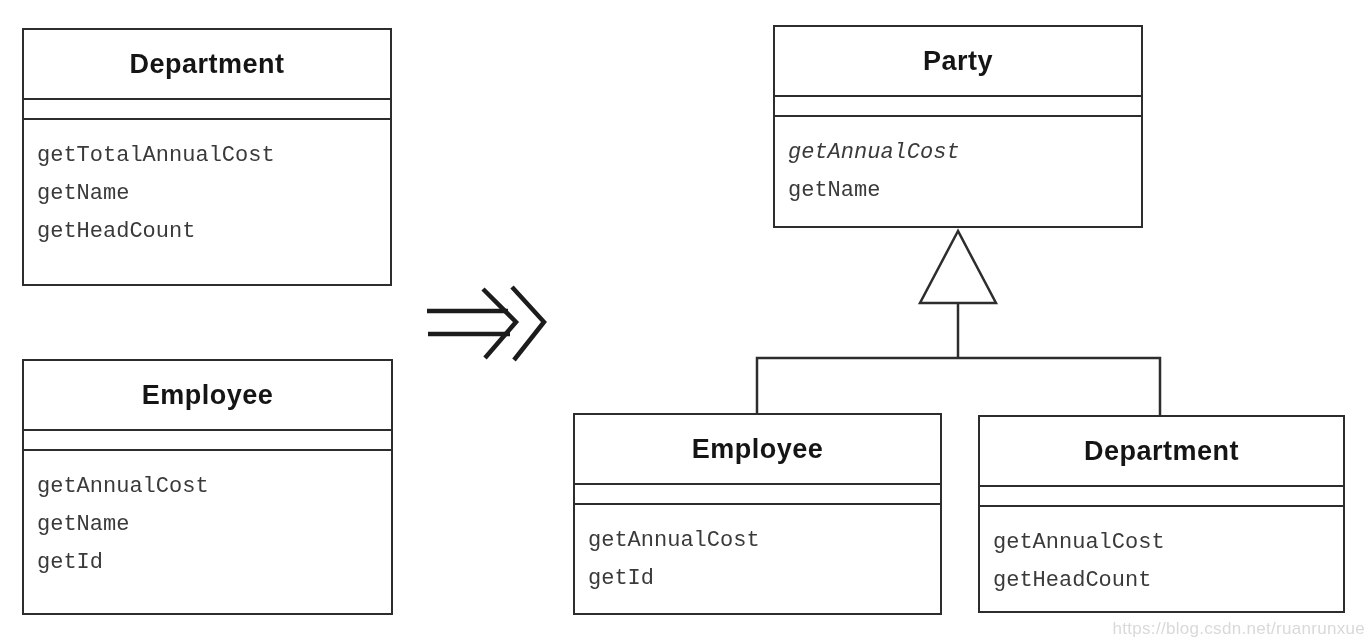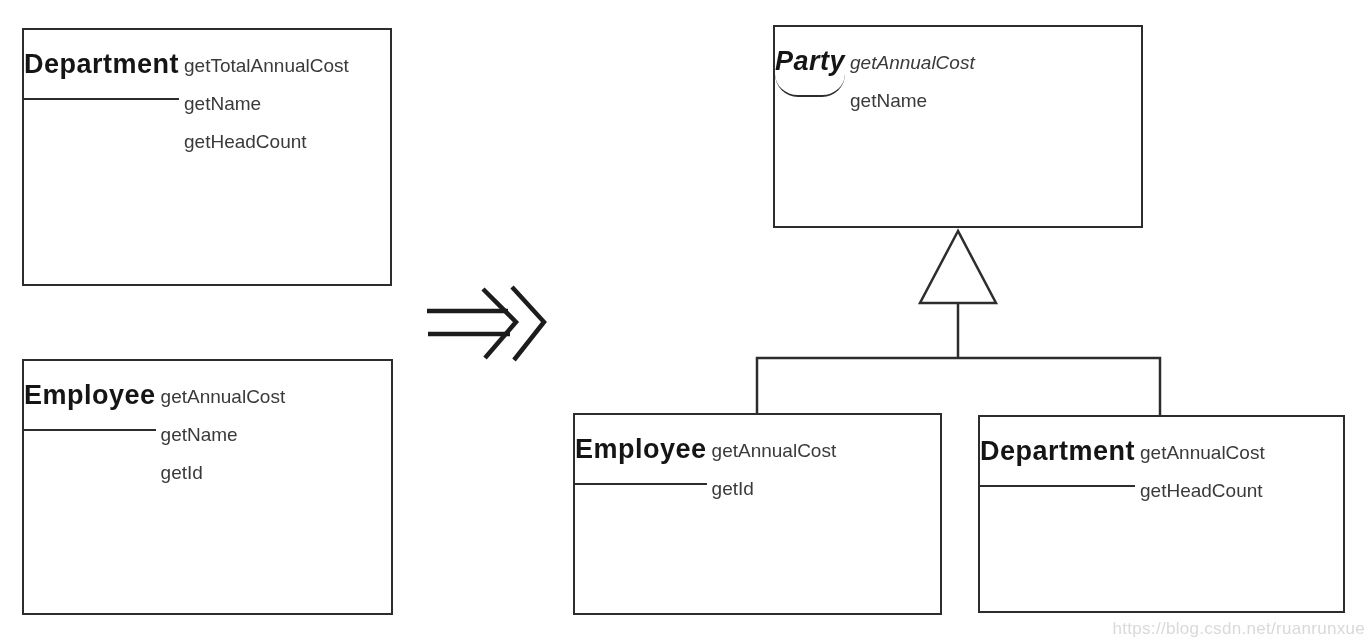--- a/index.html
+++ b/index.html
@@ -20,49 +20,48 @@
     left: 0;
     top: 0;
     pointer-events: none;
   }
   .class-box {
     position: absolute;
     box-sizing: border-box;
     background: #ffffff;
     border: 2.5px solid #2d2d2d;
     display: flex;
-    flex-direction: row;
+    flex-direction: column;
   }
   .class-title {
     box-sizing: border-box;
     height: 70px;
     border-bottom: 2px solid #2d2d2d;
     display: flex;
     align-items: center;
     justify-content: center;
     font-size: 27px;
     font-weight: 700;
     color: #151515;
     letter-spacing: 0.5px;
   }
   .class-title.abstract {
-    font-style: italic;
-    border-radius: 23px;
   }
   .class-attrs {
     box-sizing: border-box;
     height: 20px;
     border-bottom: 2px solid #2d2d2d;
   }
   .class-methods {
     flex: 1;
-    padding: 17px 8px 0 5px;
-    font-size: 19px;
+    padding: 17px 8px 0 13px;
+    font-size: 22px;
     line-height: 38px;
     color: #3a3a3a;
+    font-family: Liberation Mono, monospace;
   }
   .method.abstract {
     font-style: italic;
   }
   .watermark {
     position: absolute;
     right: 3px;
     bottom: 5px;
     font-size: 17px;
     color: #d9d9d9;

